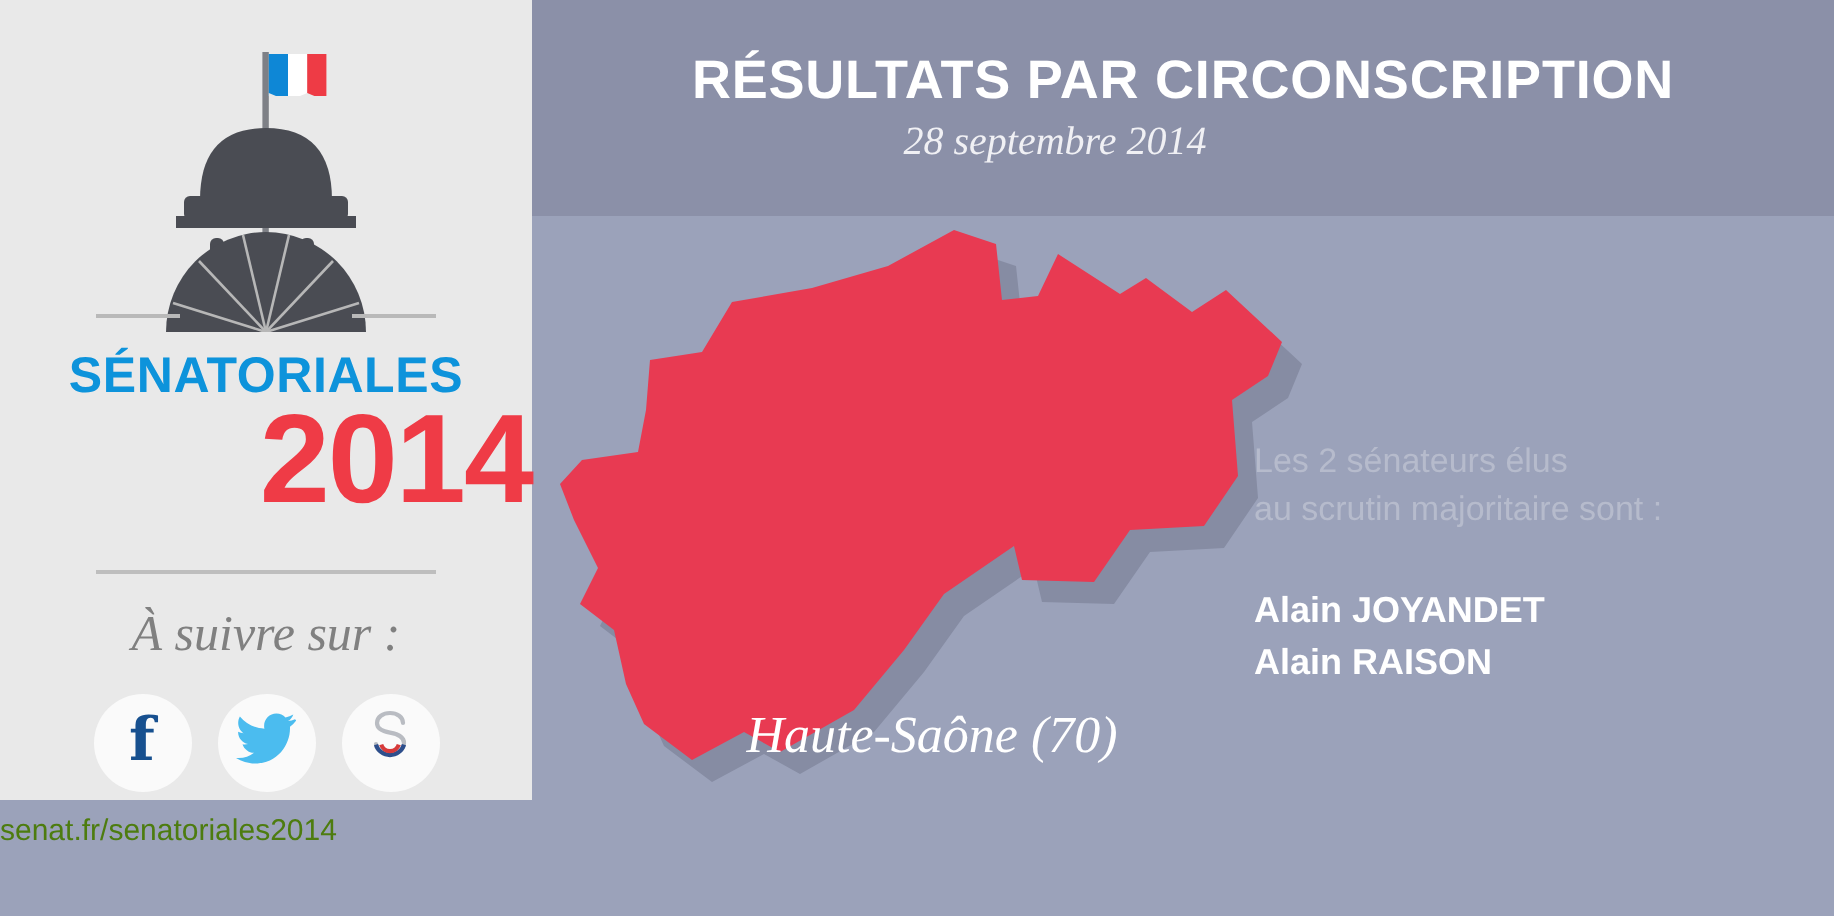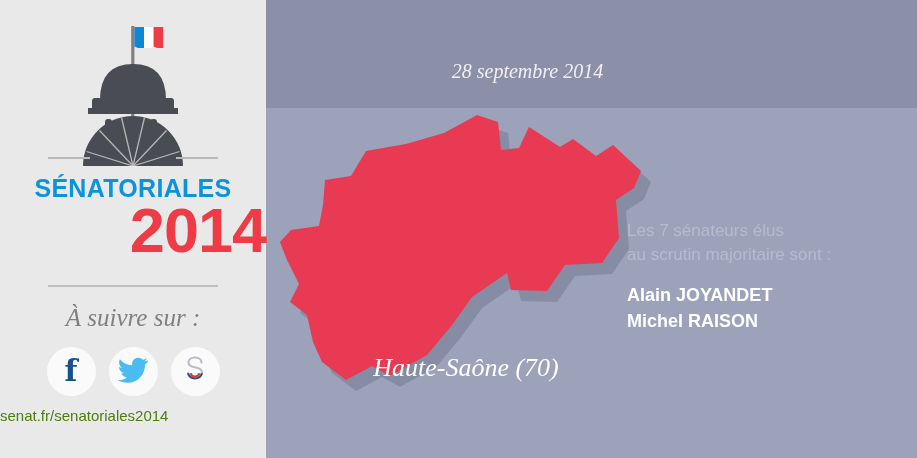--- a/index.html
+++ b/index.html
@@ -15,21 +15,21 @@
     font-family: "Liberation Sans", sans-serif;
     background: #9BA2BA;
     user-select: none;
   }
 
   
   .sidebar {
     position: absolute;
     left: 0; top: 0;
     width: 266px;
-    height: 458px;
+    height: 400px;
     background: #E9E9E9;
     z-index: 5;
   }
 
   .emblem {
     position: absolute;
     left: 0; top: 16px;
     width: 266px;
     height: 150px;
   }
@@ -189,21 +189,21 @@
     top: 219px;
     width: 280px;
     z-index: 3;
   }
   .results-intro {
     color: #B6BBCC;
     font-size: 17px;
     line-height: 1.42;
   }
   .results-names {
-    margin-top: 16px;
+    margin-top: 26px;
     color: #FFFFFF;
     font-size: 18px;
     font-weight: bold;
     line-height: 1.42;
   }
 </style>
 </head>
 <body>
 
 <div id="infographic">
@@ -277,39 +277,40 @@
           </svg>
         </span>
       </div>
 
     </div>
 
     <div class="site-url">senat.fr/senatoriales2014</div>
   </div>
 
   <div class="header-band">
+    <div class="header-title">RÉSULTATS PAR CIRCONSCRIPTION</div>
     <div class="header-subtitle">28 septembre 2014</div>
   </div>
 
   <div class="map-stage">
     <svg class="map-svg" width="651" height="350" viewBox="0 0 651 350" xmlns="http://www.w3.org/2000/svg">
 
       <g transform="translate(10,11)">
         <path d="M178 25 L211 7 L232 14 L235 42 L253 40 L263 19 L294 39 L307 31 L330 48 L347 37 L375 63 L368 80 L350 92 L353 130 L336 155 L299 157 L281 183 L245 182 L241 165 L206 189 L186 217 L161 247 L124 268 L106 258 L80 272 L56 254 L47 234 L41 207 L24 194 L33 176 L21 152 L14 134 L25 122 L53 118 L57 97 L59 72 L85 68 L100 43 L140 36 Z" fill="#868CA3"></path>
       </g>
 
       <path d="M178 25 L211 7 L232 14 L235 42 L253 40 L263 19 L294 39 L307 31 L330 48 L347 37 L375 63 L368 80 L350 92 L353 130 L336 155 L299 157 L281 183 L245 182 L241 165 L206 189 L186 217 L161 247 L124 268 L106 258 L80 272 L56 254 L47 234 L41 207 L24 194 L33 176 L21 152 L14 134 L25 122 L53 118 L57 97 L59 72 L85 68 L100 43 L140 36 Z" fill="#E83A52"></path>
     </svg>
     <div class="map-label">Haute-Saône (70)</div>
   </div>
 
   <div class="results">
     <div class="results-intro">
-      <div>Les 7 sénateurs élus</div>
+      <div>Les 2 sénateurs élus</div>
       <div>au scrutin majoritaire sont :</div>
     </div>
     <div class="results-names">
       <div>Alain JOYANDET</div>
-      <div>Michel RAISON</div>
+      <div>Alain RAISON</div>
     </div>
   </div>
 
 </div>
 
 </body></html>

